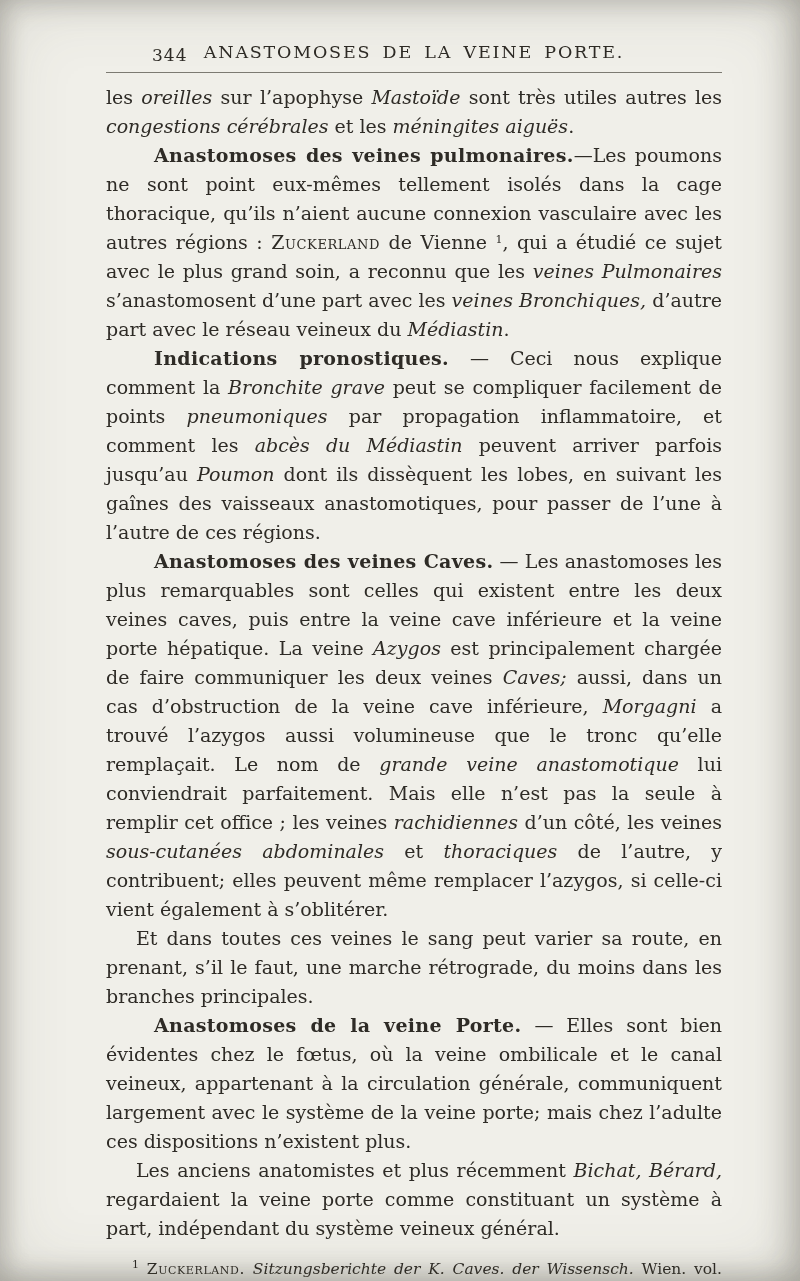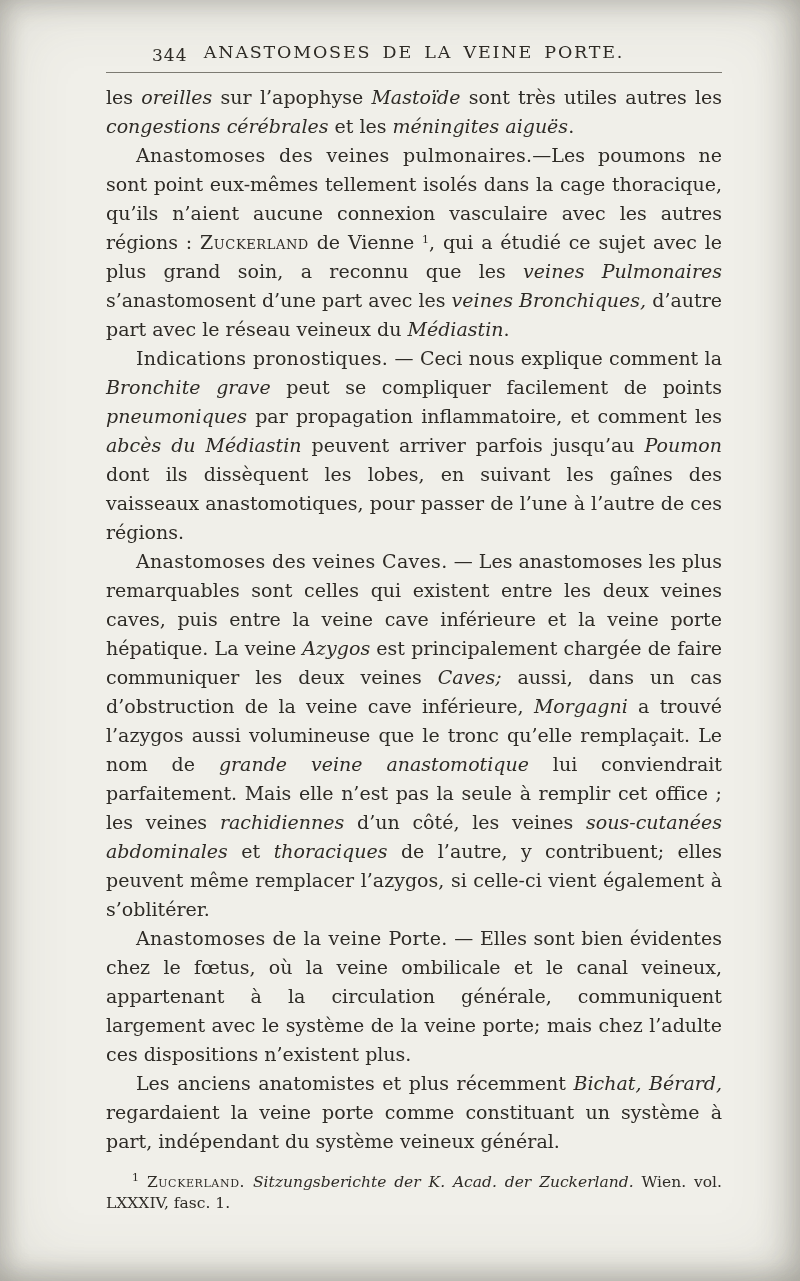--- a/index.html
+++ b/index.html
@@ -45,21 +45,21 @@
   .text-block {
     font-size: 19px;
     line-height: 29px;
     text-align: justify;
     hyphens: auto;
   }
   .para { margin: 0; }
   .para.indent { text-indent: 30px; }
 
   .it { font-style: italic; }
-  .bf { font-weight: normal; letter-spacing: 0.3px; }
+  .bf { font-weight: bold; letter-spacing: 0.3px; margin-left: 18px; }
   .sc { font-variant: small-caps; letter-spacing: 0.6px; }
   sup.sup { font-size: 11px; line-height: 0; vertical-align: 6px; }
 
   .footnote {
     margin-top: 16px;
     font-size: 15.5px;
     line-height: 21px;
     text-align: justify;
   }
   .footnote p { margin: 0; text-indent: 26px; }
@@ -77,22 +77,23 @@
       <span class="head-title">ANASTOMOSES DE LA VEINE PORTE.</span>
     </header>
 
     <hr class="head-rule">
 
     <main class="text-block">
         <p class="para"><span>les </span><span class="it">oreilles</span><span> sur l’apophyse </span><span class="it">Mastoïde</span><span> sont très utiles autres les </span><span class="it">congestions cérébrales</span><span> et les </span><span class="it">méningites aiguës</span><span>.</span></p>
         <p class="para indent"><span class="bf">Anastomoses des veines pulmonaires.</span><span>—Les poumons ne sont point eux-mêmes tellement isolés dans la cage thoracique, qu’ils n’aient aucune connexion vasculaire avec les autres régions : </span><span class="sc">Zuckerland</span><span> de Vienne </span><sup class="sup">1</sup><span>, qui a étudié ce sujet avec le plus grand soin, a reconnu que les </span><span class="it">veines Pulmonaires</span><span> s’anastomosent d’une part avec les </span><span class="it">veines Bronchiques,</span><span> d’autre part avec le réseau veineux du </span><span class="it">Médiastin</span><span>.</span></p>
         <p class="para indent"><span class="bf">Indications pronostiques.</span><span> — Ceci nous explique comment la </span><span class="it">Bronchite grave</span><span> peut se compliquer facilement de points </span><span class="it">pneumoniques</span><span> par propagation inflammatoire, et comment les </span><span class="it">abcès du Médiastin</span><span> peuvent arriver parfois jusqu’au </span><span class="it">Poumon</span><span> dont ils dissèquent les lobes, en suivant les gaînes des vaisseaux anastomotiques, pour passer de l’une à l’autre de ces régions.</span></p>
         <p class="para indent"><span class="bf">Anastomoses des veines Caves.</span><span> — Les anastomoses les plus remarquables sont celles qui existent entre les deux veines caves, puis entre la veine cave inférieure et la veine porte hépatique. La veine </span><span class="it">Azygos</span><span> est principalement chargée de faire communiquer les deux veines </span><span class="it">Caves;</span><span> aussi, dans un cas d’obstruction de la veine cave inférieure, </span><span class="it">Morgagni</span><span> a trouvé l’azygos aussi volumineuse que le tronc qu’elle remplaçait. Le nom de </span><span class="it">grande veine anastomotique</span><span> lui conviendrait parfaitement. Mais elle n’est pas la seule à remplir cet office ; les veines </span><span class="it">rachidiennes</span><span> d’un côté, les veines </span><span class="it">sous-cutanées abdominales</span><span> et </span><span class="it">thoraciques</span><span> de l’autre, y contribuent; elles peuvent même remplacer l’azygos, si celle-ci vient également à s’oblitérer.</span></p>
+        <p class="para indent"><span>Et dans toutes ces veines le sang peut varier sa route, en prenant, s’il le faut, une marche rétrograde, du moins dans les branches principales.</span></p>
         <p class="para indent"><span class="bf">Anastomoses de la veine Porte.</span><span> — Elles sont bien évidentes chez le fœtus, où la veine ombilicale et le canal veineux, appartenant à la circulation générale, communiquent largement avec le système de la veine porte; mais chez l’adulte ces dispositions n’existent plus.</span></p>
         <p class="para indent"><span>Les anciens anatomistes et plus récemment </span><span class="it">Bichat, Bérard,</span><span> regardaient la veine porte comme constituant un système à part, indépendant du système veineux général.</span></p>
       </main>
 
     <footer class="footnote">
-      <p><sup class="sup">1</sup><span> </span><span class="sc">Zuckerland.</span><span> </span><span class="it">Sitzungsberichte der K. Acad. der Zuckerland.</span><span> Wien. vol. LXXXIV, fasc. 1.</span></p>
+      <p><sup class="sup">1</sup><span> </span><span class="sc">Zuckerland.</span><span> </span><span class="it">Sitzungsberichte der K. Caves. der Wissensch.</span><span> Wien. vol. LXXXIV, fasc. 1.</span></p>
     </footer>
 
   </div>
 </div>
 
 </body></html>

